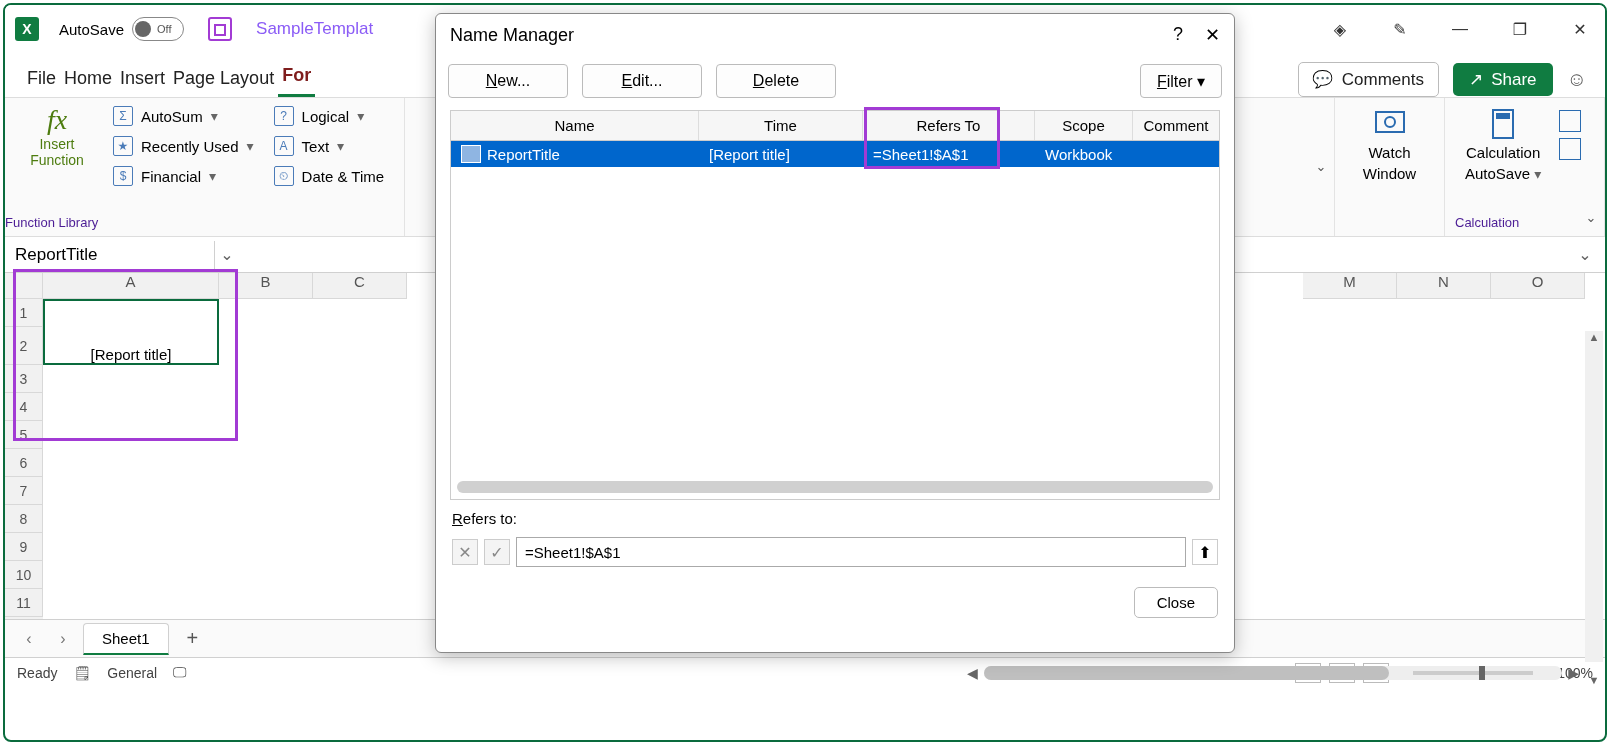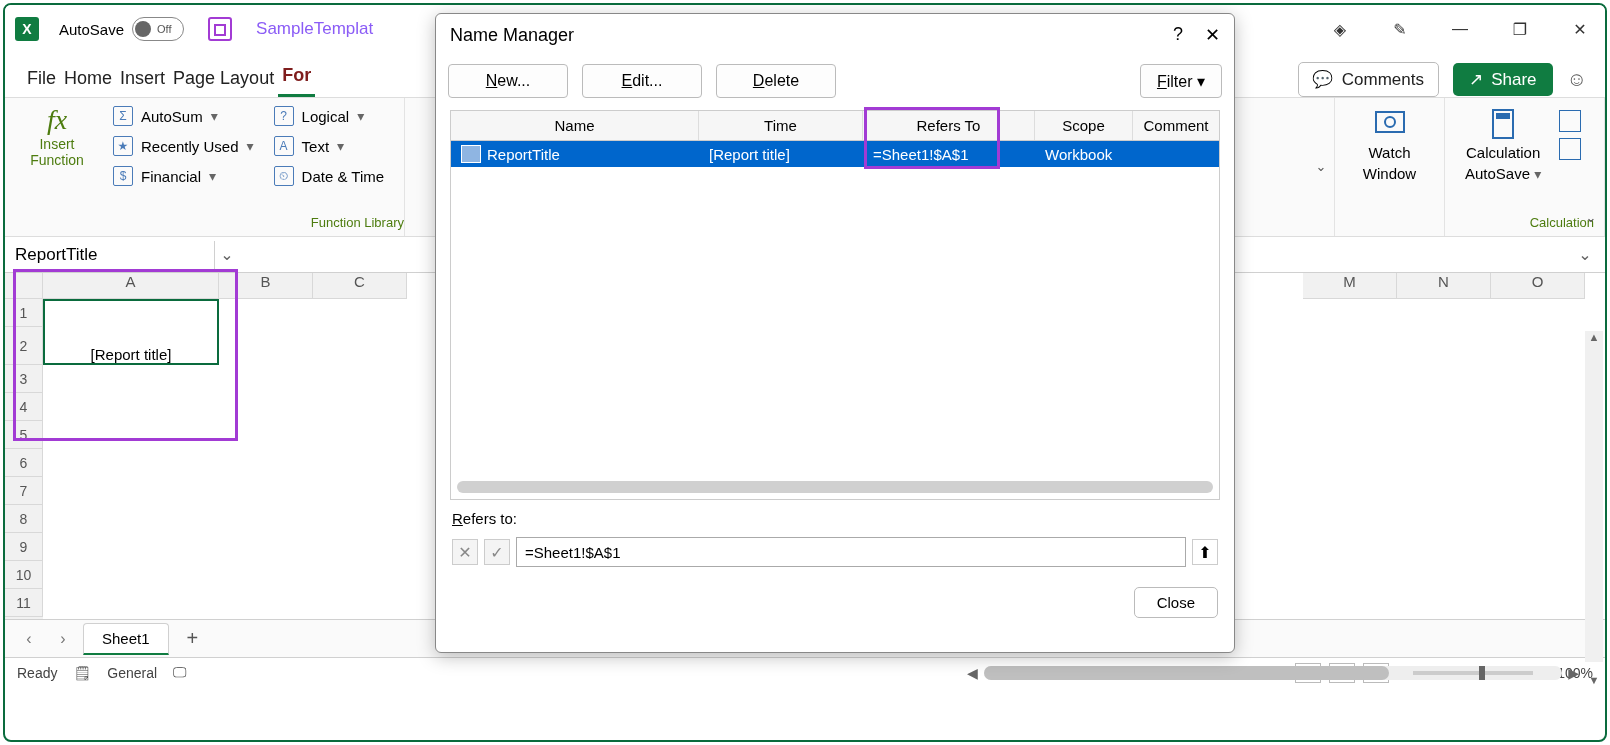--- a/index.html
+++ b/index.html
@@ -17,21 +17,21 @@
   .win-btn { width:30px; height:30px; display:flex; align-items:center; justify-content:center; font-size:16px; color:#333;}
   .ribbon-tabs { display:flex; padding:6px 18px 0 18px; font-size:18px; color:#222; align-items:flex-end;}
   .tab { padding:6px 4px 8px 4px; }
   .tab.active { border-bottom:3px solid #107c41; color:#7f1d1d; font-weight:600;}
   .ribbon-right { margin-left:auto; display:flex; gap:14px; align-items:center;}
   .comments-btn { border:1px solid #bbb; border-radius:5px; padding:6px 14px; font-size:17px; display:flex; gap:8px; align-items:center; background:#fff;}
   .share-btn { background:#107c41; color:#fff; border-radius:5px; padding:6px 16px; font-size:17px; display:flex; gap:8px; align-items:center;}
   .smiley { font-size:20px; color:#555;}
   .ribbon { display:flex; border-top:1px solid #ddd; border-bottom:1px solid #ddd; background:#fafafa; height:140px;}
   .rgroup { border-right:1px solid #e3e3e3; padding:6px 10px 2px 10px; display:flex; flex-direction:column; position:relative;}
-  .rgroup-label { text-align:right; font-size:13px; color:#4d7c0f; margin-top:auto; padding:4px 0;}
+  .rgroup-label { text-align:left; font-size:13px; color:#4c1d95; margin-top:auto; padding:4px 0;}
   .fx-big { display:flex; flex-direction:column; align-items:center; width:84px; font-size:14px; color:#4d7c0f;}
   .fx-big .sym{ font-size:28px; font-style:italic; font-family:serif;}
   .lib-btns { display:flex; flex-direction:column; gap:6px; font-size:15px; }
   .lib-btn { display:flex; align-items:center; gap:8px; padding:2px 6px;}
   .lib-btn .ic{width:20px;height:20px;border:1px solid #4a7bb8;display:flex;align-items:center;justify-content:center;font-size:12px;color:#4a7bb8;border-radius:2px;}
   .wedge-expand { position:absolute; right:0; top:40%; width:26px; height:26px; display:flex; align-items:center; justify-content:center; color:#555; font-size:13px; border:1px solid transparent;}
   .big-btn { display:flex; flex-direction:column; align-items:center; justify-content:center; gap:4px; padding:4px 10px; font-size:15px; text-align:center;}
   .big-btn svg, .big-btn .bi { width:32px; height:32px;}
   .namebox-row { display:flex; align-items:center; border-bottom:1px solid #d0d0d0; height:36px;}
   .namebox { width:210px; border-right:1px solid #d0d0d0; padding:4px 10px; font-size:17px; background:#fff;}

